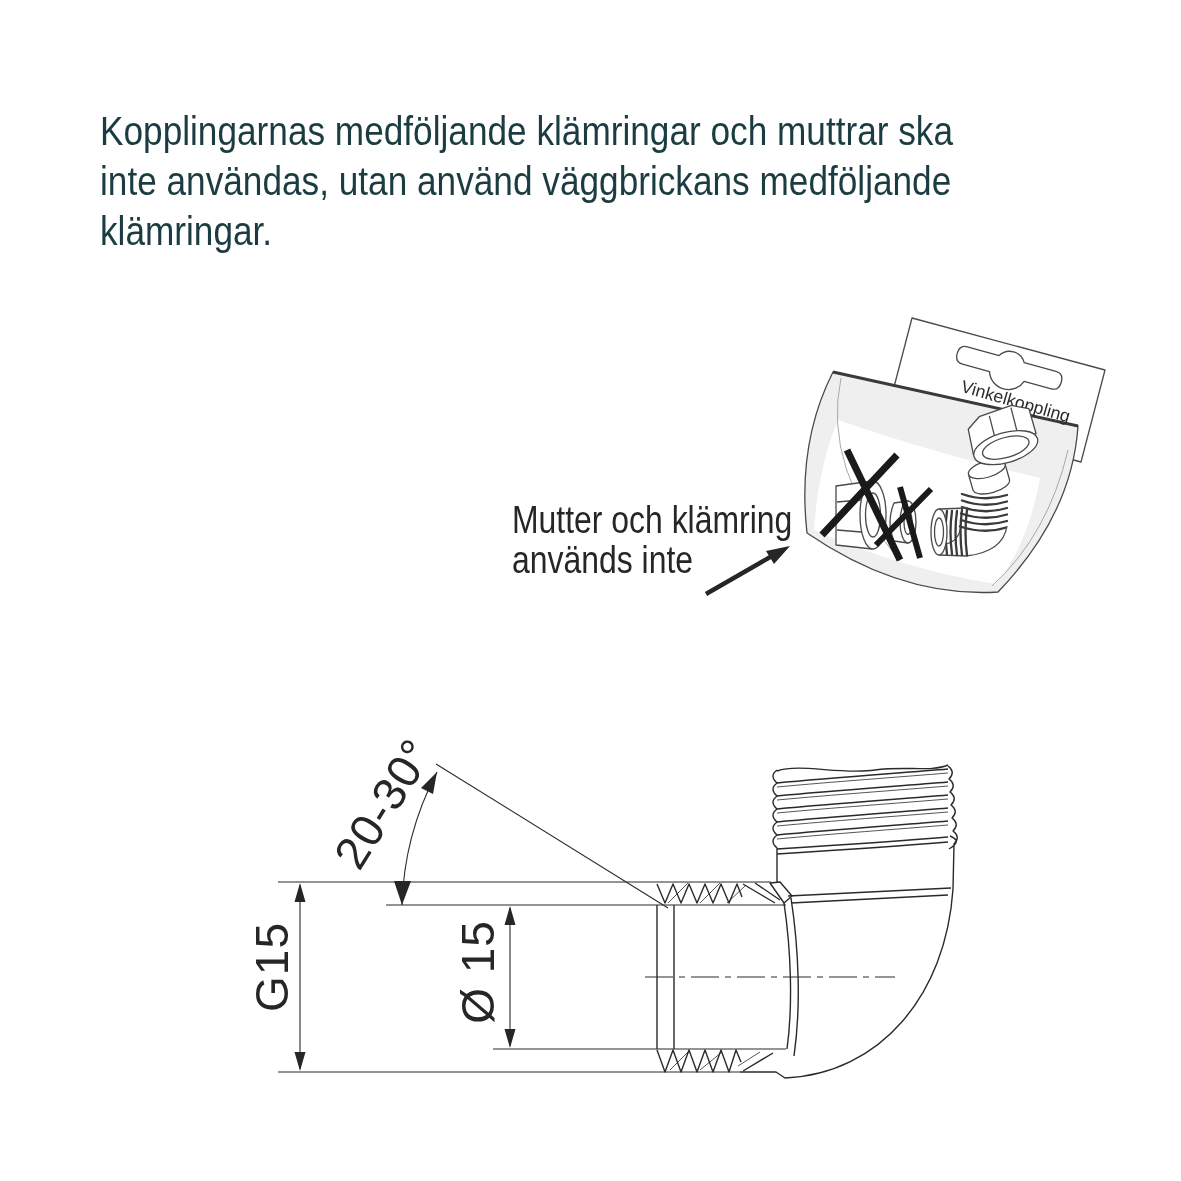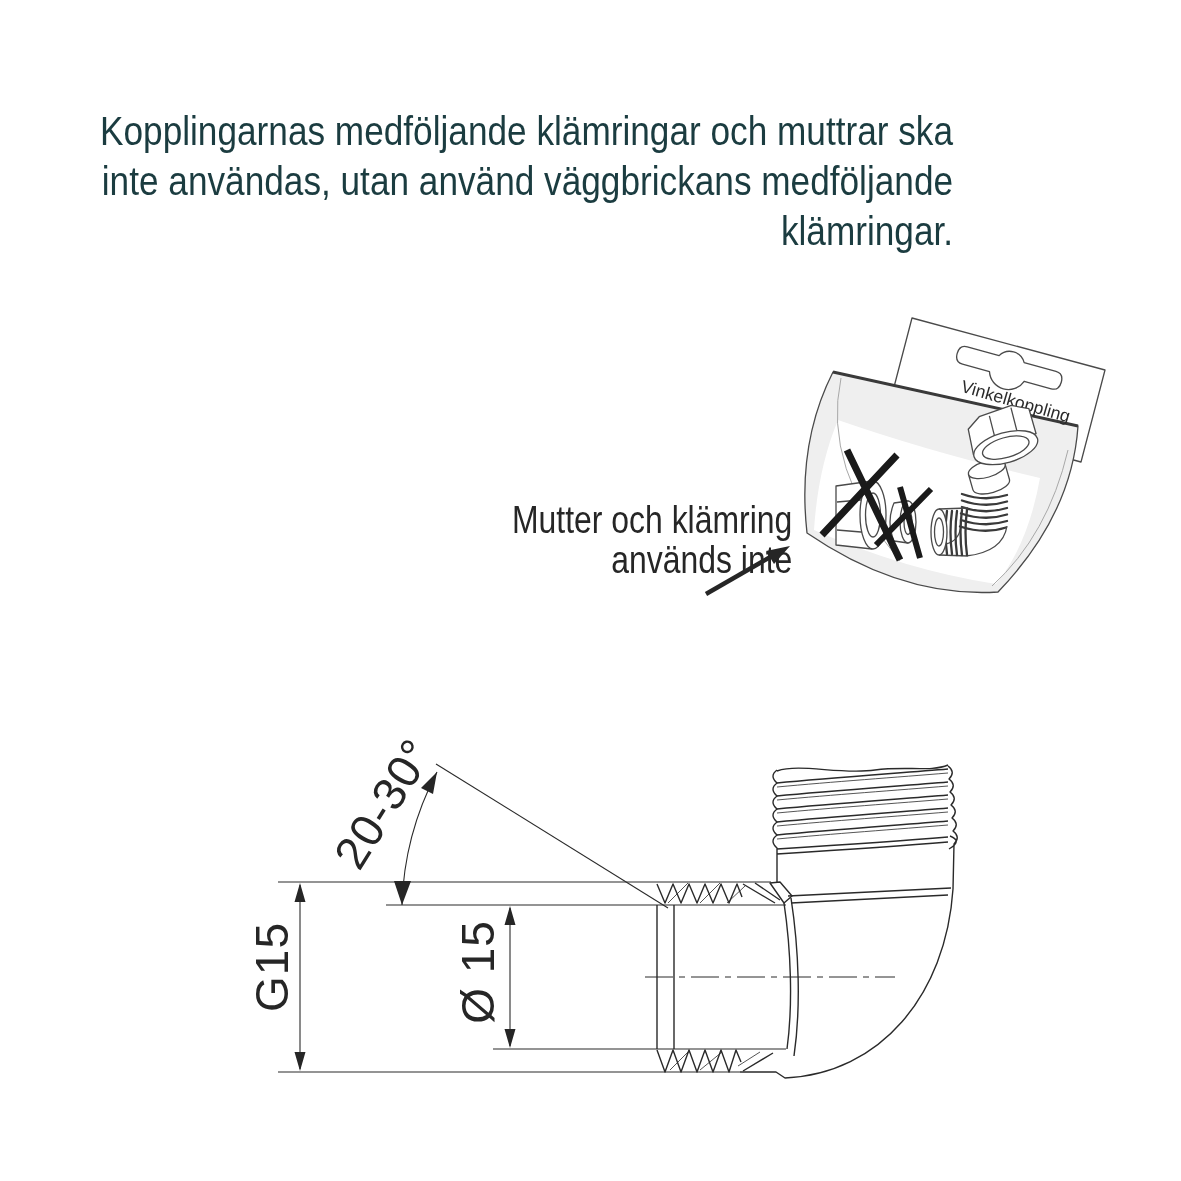--- a/index.html
+++ b/index.html
@@ -1,17 +1,17 @@
 <!DOCTYPE html>
 <html style="--color-heading: #1b3c40; --color-ink: #262626; --color-line: #2a2a2a; --color-blister: #efefef;"><head>
 <meta charset="utf-8">
 <style>
   html,body{margin:0;padding:0;background:#fff;}
   #canvas{position:relative;width:1181px;height:1181px;background:#fff;overflow:hidden;
-          font-family:"Liberation Sans", sans-serif;text-align:right;}
+          font-family:"Liberation Sans", sans-serif;}
   .heading{position:absolute;left:100px;top:106px;font-size:40px;line-height:50px;
            color:var(--color-heading,#1b3c40);transform:scaleX(0.88);transform-origin:left top;
            letter-spacing:0px;}
   .heading span{display:block;white-space:nowrap;}
   .note{position:absolute;left:512px;top:500px;font-size:38px;line-height:40px;
         color:var(--color-ink,#262626);transform:scaleX(0.84);transform-origin:left top;}
   .note span{display:block;white-space:nowrap;}
   svg{position:absolute;left:0;top:0;}
   .ln{fill:none;stroke:var(--color-line,#2a2a2a);stroke-width:1.4;stroke-linejoin:round;stroke-linecap:butt;}
   .thin{fill:none;stroke:var(--color-line,#2a2a2a);stroke-width:0.8;}

